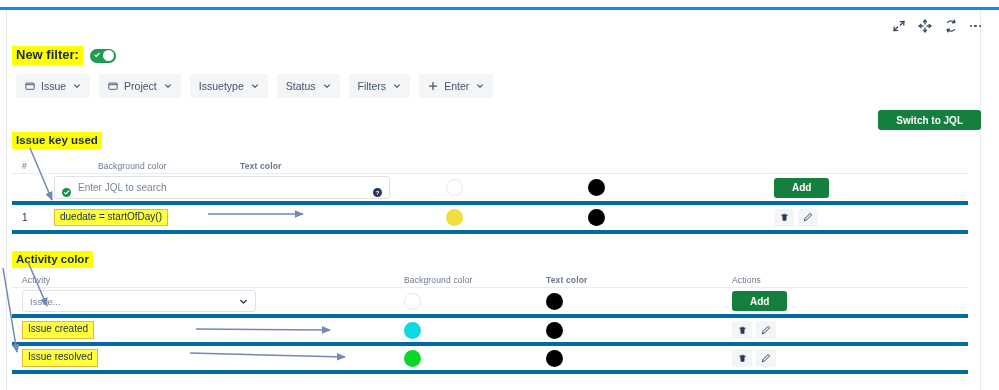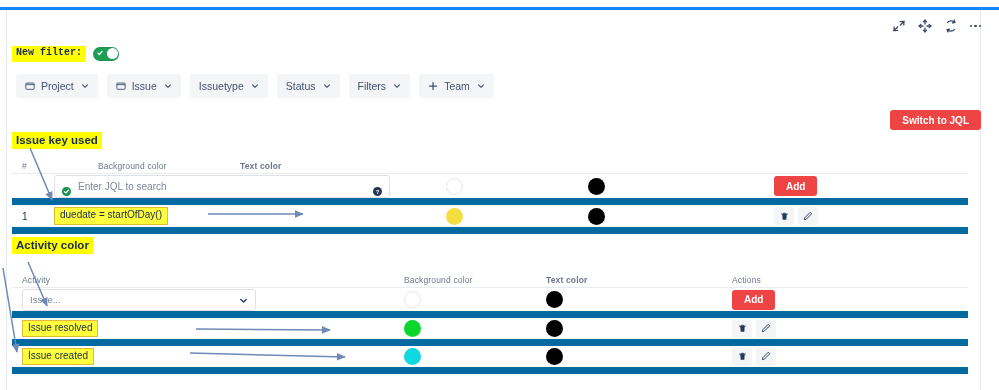--- a/index.html
+++ b/index.html
@@ -54,21 +54,21 @@
     color: #172b4d;
     display: inline-block;
     line-height: 1.25;
   }
 
   
   .newfilter-row {
     position: absolute; left: 12px; top: 46px;
     display: flex; align-items: center; gap: 7px;
   }
-  .newfilter-row .lbl { font-size: 10px; font-weight: 700; font-family: Liberation Mono, monospace; }
+  .newfilter-row .lbl { font-size: 13px; font-weight: 700; }
   .toggle {
     width: 26px; height: 14px; border-radius: 8px; background: #1f9d55;
     position: relative; display: inline-block; cursor: pointer;
     box-shadow: inset 0 0 0 1px rgba(0,0,0,.05);
   }
   .toggle .knob {
     position: absolute; right: 1.5px; top: 1.5px;
     width: 11px; height: 11px; border-radius: 50%; background: #fff;
   }
   .toggle .chk {
@@ -92,41 +92,41 @@
   .fbtn .caret { margin-left: 1px; display:flex; align-items:center;}
   .fbtn .lbl { white-space: nowrap; }
 
   
   .jql-hint {
     position: absolute; right: 18px; top: 110px;
     display: flex; align-items: center; gap: 10px;
   }
   .jql-hint .txt { font-size: 10px; color: #5e6c84; }
   .btn-primary {
-    background: #ef4444; color: #fff; border: none; border-radius: 3px;
-    height: 20px; padding: 0 12px; font-size: 10px; font-weight: 700;
+    background: #15803d; color: #fff; border: none; border-radius: 3px;
+    height: 20px; padding: 0 18px; font-size: 10px; font-weight: 700;
     cursor: pointer; font-family: "Liberation Sans", sans-serif;
     display: flex; align-items: center;
   }
 
   
   .sec-label { position: absolute; font-size: 11.5px; font-weight: 700; }
 
   
   .tbl { position: absolute; }
   .tbl .thead {
     display: flex; align-items: flex-end;
     border-bottom: 1px solid #ebecf0; height: 16px;
   }
   .tbl .th {
     font-size: 8.5px; color: #6b778c; letter-spacing: .15px; padding-bottom: 2px;
   }
   .tbl .trow {
     display: flex; align-items: center;
-    border-bottom: 7px solid #0369a1;
+    border-bottom: 4px solid #0369a1;
   }
   .td { display: flex; align-items: center; }
 
   
   .c-num  { width: 42px; padding-left: 10px; }
   .c-jql  { width: 348px; }
   .c-act  { width: 348px; }
   .c-bg   { width: 186px; padding-left: 44px; }
   .c-txt  { width: 186px; font-weight: bold; }
   .c-ac   { width: 120px; }
@@ -227,36 +227,36 @@
 
   <div class="filter-row">
 
     <button class="fbtn">
       <span class="glyph">
         <svg width="10" height="10" viewBox="0 0 12 12" fill="none" stroke="#42526e" stroke-width="1.1">
           <rect x="1" y="2.5" width="10" height="7.5" rx="1"></rect>
             <path d="M1 4.4 H11"></path>
         </svg>
       </span>
-      <span class="lbl">Project</span>
+      <span class="lbl">Issue</span>
       <span class="caret">
         <svg width="8" height="8" viewBox="0 0 10 10" fill="none" stroke="#42526e" stroke-width="1.4" stroke-linecap="round" stroke-linejoin="round">
             <path d="M2 3.6 L5 6.6 L8 3.6"></path>
           </svg>
       </span>
     </button>
 
     <button class="fbtn">
       <span class="glyph">
         <svg width="10" height="10" viewBox="0 0 12 12" fill="none" stroke="#42526e" stroke-width="1.1">
           <rect x="1" y="2.5" width="10" height="7.5" rx="1"></rect>
             <path d="M1 4.4 H11"></path>
         </svg>
       </span>
-      <span class="lbl">Issue</span>
+      <span class="lbl">Project</span>
       <span class="caret">
         <svg width="8" height="8" viewBox="0 0 10 10" fill="none" stroke="#42526e" stroke-width="1.4" stroke-linecap="round" stroke-linejoin="round">
             <path d="M2 3.6 L5 6.6 L8 3.6"></path>
           </svg>
       </span>
     </button>
 
     <button class="fbtn">
       <span class="lbl">Issuetype</span>
       <span class="caret">
@@ -284,21 +284,21 @@
       </span>
     </button>
 
     <button class="fbtn">
       <span class="glyph">
         <svg width="10" height="10" viewBox="0 0 12 12" fill="none" stroke="#42526e" stroke-width="1.5" stroke-linecap="round">
             <path d="M6 1.8 V10.2"></path>
             <path d="M1.8 6 H10.2"></path>
           </svg>
       </span>
-      <span class="lbl">Team</span>
+      <span class="lbl">Enter</span>
       <span class="caret">
         <svg width="8" height="8" viewBox="0 0 10 10" fill="none" stroke="#42526e" stroke-width="1.4" stroke-linecap="round" stroke-linejoin="round">
             <path d="M2 3.6 L5 6.6 L8 3.6"></path>
           </svg>
       </span>
     </button>
   </div>
 
   <div class="jql-hint">
     <button class="btn-primary">Switch to JQL</button>
@@ -375,21 +375,21 @@
               <svg width="10" height="10" viewBox="0 0 12 12" fill="none" stroke="#253858" stroke-width="1.1" stroke-linejoin="round">
                 <path d="M8.6 1.6 L10.4 3.4 L4 9.8 L1.6 10.4 L2.2 8 Z"></path>
               </svg>
             </span>
           </button>
         </span>
       </div>
     </div>
   </div>
 
-  <div class="sec-label" style="left:12px; top:237px;">
+  <div class="sec-label" style="left:12px; top:251px;">
     <span class="hl">Activity color</span>
   </div>
 
   <div class="tbl" style="left:12px; top:272px; width:956px;">
     <div class="thead">
       <div class="th c-act" style="padding-left:10px;">Activity</div>
       <div class="th c-bg">Background color</div>
       <div class="th c-txt">Text color</div>
       <div class="th c-ac">Actions</div>
     </div>
@@ -411,24 +411,24 @@
       <div class="td c-txt">
         <span class="sw black"></span>
       </div>
       <div class="td c-ac">
         <button class="btn-primary">Add</button>
       </div>
     </div>
 
     <div class="trow" style="height:28px;">
       <div class="td c-act" style="padding-left:10px;">
-        <span class="hl-box" style="font-size:10px;">Issue resolved</span>
+        <span class="hl-box" style="font-size:10px;">Issue created</span>
       </div>
       <div class="td c-bg">
-        <span class="sw" id="sw-bg-act-1" style="background: rgb(11, 214, 43);"></span>
+        <span class="sw" id="sw-bg-act-0" style="background: rgb(14, 216, 224);"></span>
       </div>
       <div class="td c-txt">
         <span class="sw black"></span>
       </div>
       <div class="td c-ac">
         <span class="act-wrap">
           <button class="iconbtn">
             <span>
               <svg width="9" height="9" viewBox="0 0 12 12" fill="none" stroke="#253858" stroke-width="1.1" stroke-linecap="round">
                 <path d="M2 2.8 H10"></path>
@@ -443,24 +443,24 @@
                 <path d="M8.6 1.6 L10.4 3.4 L4 9.8 L1.6 10.4 L2.2 8 Z"></path>
               </svg>
             </span>
           </button>
         </span>
       </div>
     </div>
 
     <div class="trow" style="height:28px;">
       <div class="td c-act" style="padding-left:10px;">
-        <span class="hl-box" style="font-size:10px;">Issue created</span>
+        <span class="hl-box" style="font-size:10px;">Issue resolved</span>
       </div>
       <div class="td c-bg">
-        <span class="sw" id="sw-bg-act-0" style="background: rgb(14, 216, 224);"></span>
+        <span class="sw" id="sw-bg-act-1" style="background: rgb(11, 214, 43);"></span>
       </div>
       <div class="td c-txt">
         <span class="sw black"></span>
       </div>
       <div class="td c-ac">
         <span class="act-wrap">
           <button class="iconbtn">
             <span>
               <svg width="9" height="9" viewBox="0 0 12 12" fill="none" stroke="#253858" stroke-width="1.1" stroke-linecap="round">
                 <path d="M2 2.8 H10"></path>

